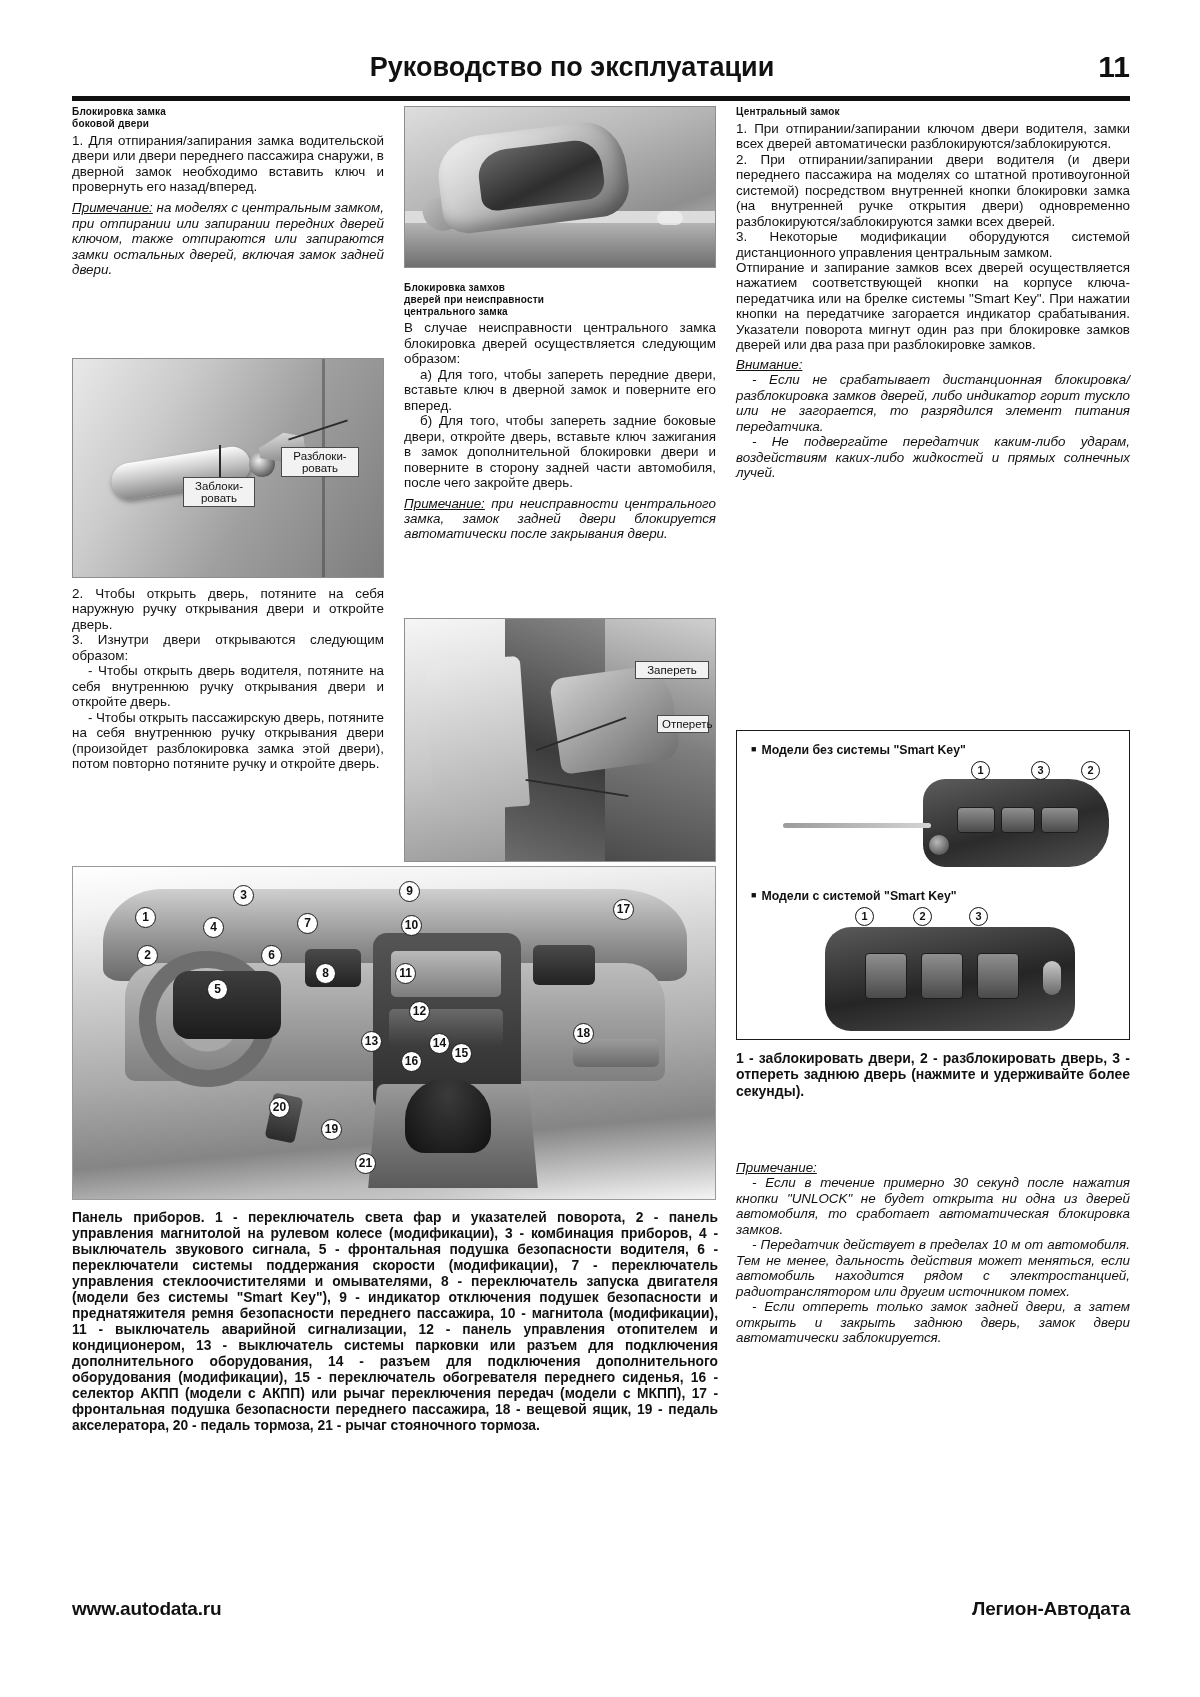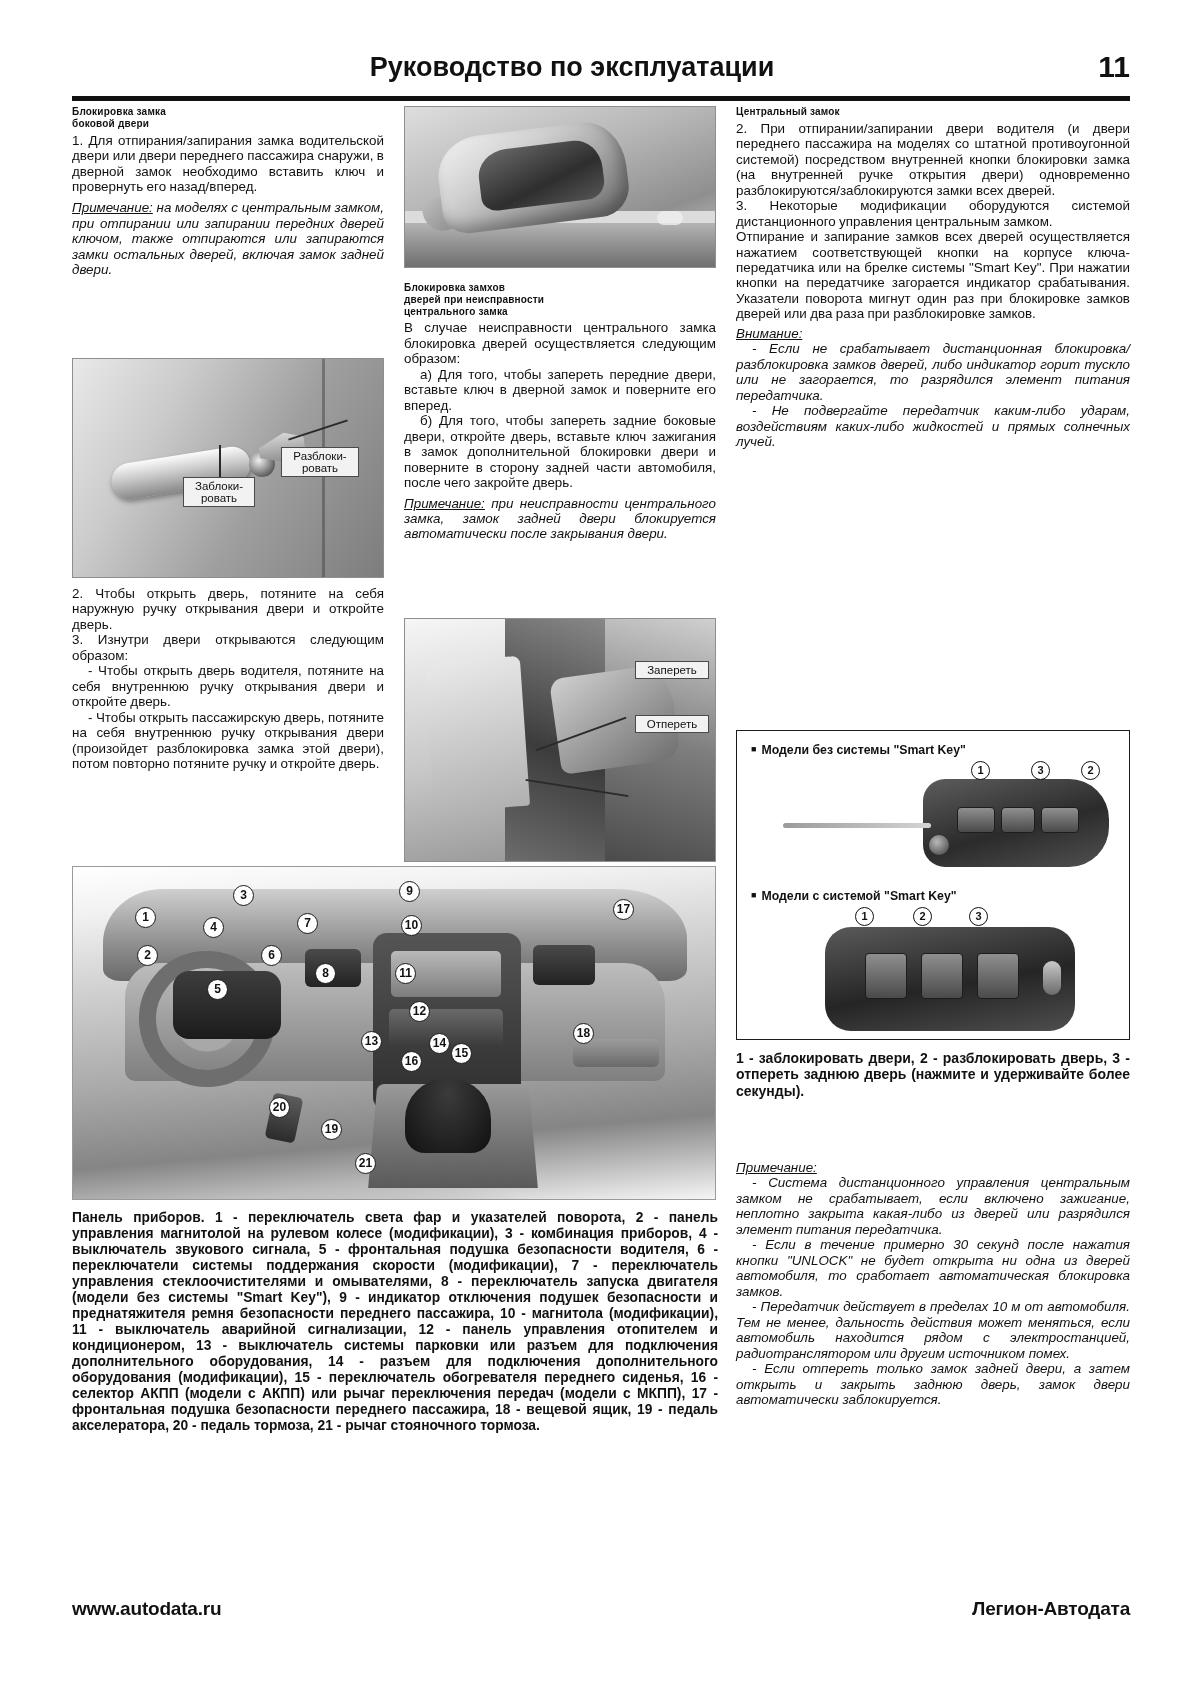--- a/index.html
+++ b/index.html
@@ -376,25 +376,26 @@
 
   <div class="photo ph-grad2 rd-wrap">
     <div class="rd-a"></div>
     <div class="rd-b"></div>
     <div class="rd-c"></div>
     <div class="rd-seat"></div>
     <div style="position:absolute;left:150px;top:52px;width:120px;height:96px;background:linear-gradient(150deg,#cfcfcf,#6e6e6e);border-radius:14px 40px 20px 10px;transform:rotate(-8deg)"></div>
     <div class="leader" style="left:128px;top:114px;width:96px;height:2px;transform:rotate(-20deg);"></div>
     <div class="leader" style="left:120px;top:168px;width:104px;height:2px;transform:rotate(9deg);"></div>
     <div class="cal" style="right:6px;top:42px;width:74px;">Запереть</div>
-    <div class="cal" style="right:6px;top:96px;width:74px;">Отпереть</div>
+    <div class="cal" style="right:6px;top:96px;width:52px;">Отпереть</div>
   </div>
 
   <div class="col col3">
     <h2 class="sec">Центральный замок</h2>
+    <p class="body">1. При отпирании/запирании ключом двери водителя, замки всех дверей автоматически разблокируются/заблокируются.</p>
     <p class="body">2. При отпирании/запирании двери водителя (и двери переднего пассажира на моделях со штатной противоугонной системой) посредством внутренней кнопки блокировки замка (на внутренней ручке открытия двери) одновременно разблокируются/заблокируются замки всех дверей.</p>
     <p class="body">3. Некоторые модификации оборудуются системой дистанционного управления центральным замком.</p>
     <p class="body">Отпирание и запирание замков всех дверей осуществляется нажатием соответствующей кнопки на корпусе ключа-передатчика или на брелке системы "Smart Key". При нажатии кнопки на передатчике загорается индикатор срабатывания. Указатели поворота мигнут один раз при блокировке замков дверей или два раза при разблокировке замков.</p>
     <p class="note" style="margin-top:4px">
       <span class="u">Внимание:</span>
     </p>
     <p class="note ind">- Если не срабатывает дистанционная блокировка/разблокировка замков дверей, либо индикатор горит тускло или не загорается, то разрядился элемент питания передатчика.</p>
     <p class="note ind">- Не подвергайте передатчик каким-либо ударам, воздействиям каких-либо жидкостей и прямых солнечных лучей.</p>
   </div>
 
@@ -424,21 +425,20 @@
     <div class="num-b" style="left:176px;top:176px;">2</div>
     <div class="num-b" style="left:232px;top:176px;">3</div>
   </div>
 
   <div class="fob-caption">1 - заблокировать двери, 2 - разблокировать дверь, 3 - отпереть заднюю дверь (нажмите и удерживайте более секунды).</div>
 
   <div style="position:absolute;left:736px;top:1160px;width:394px;">
     <p class="note">
       <span class="u">Примечание:</span>
     </p>
-    <p class="note ind">- Система дистанционного управления центральным замком не срабатывает, если включено зажигание, неплотно закрыта какая-либо из дверей или разрядился элемент питания передатчика.</p>
     <p class="note ind">- Если в течение примерно 30 секунд после нажатия кнопки "UNLOCK" не будет открыта ни одна из дверей автомобиля, то сработает автоматическая блокировка замков.</p>
     <p class="note ind">- Передатчик действует в пределах 10 м от автомобиля. Тем не менее, дальность действия может меняться, если автомобиль находится рядом с электростанцией, радиотранслятором или другим источником помех.</p>
     <p class="note ind">- Если отпереть только замок задней двери, а затем открыть и закрыть заднюю дверь, замок двери автоматически заблокируется.</p>
   </div>
 
   <div class="dash-wrap">
     <div class="dash-img">
       <div class="dash-hood"></div>
       <div class="dash-mid"></div>
       <div class="vent-l"></div>

